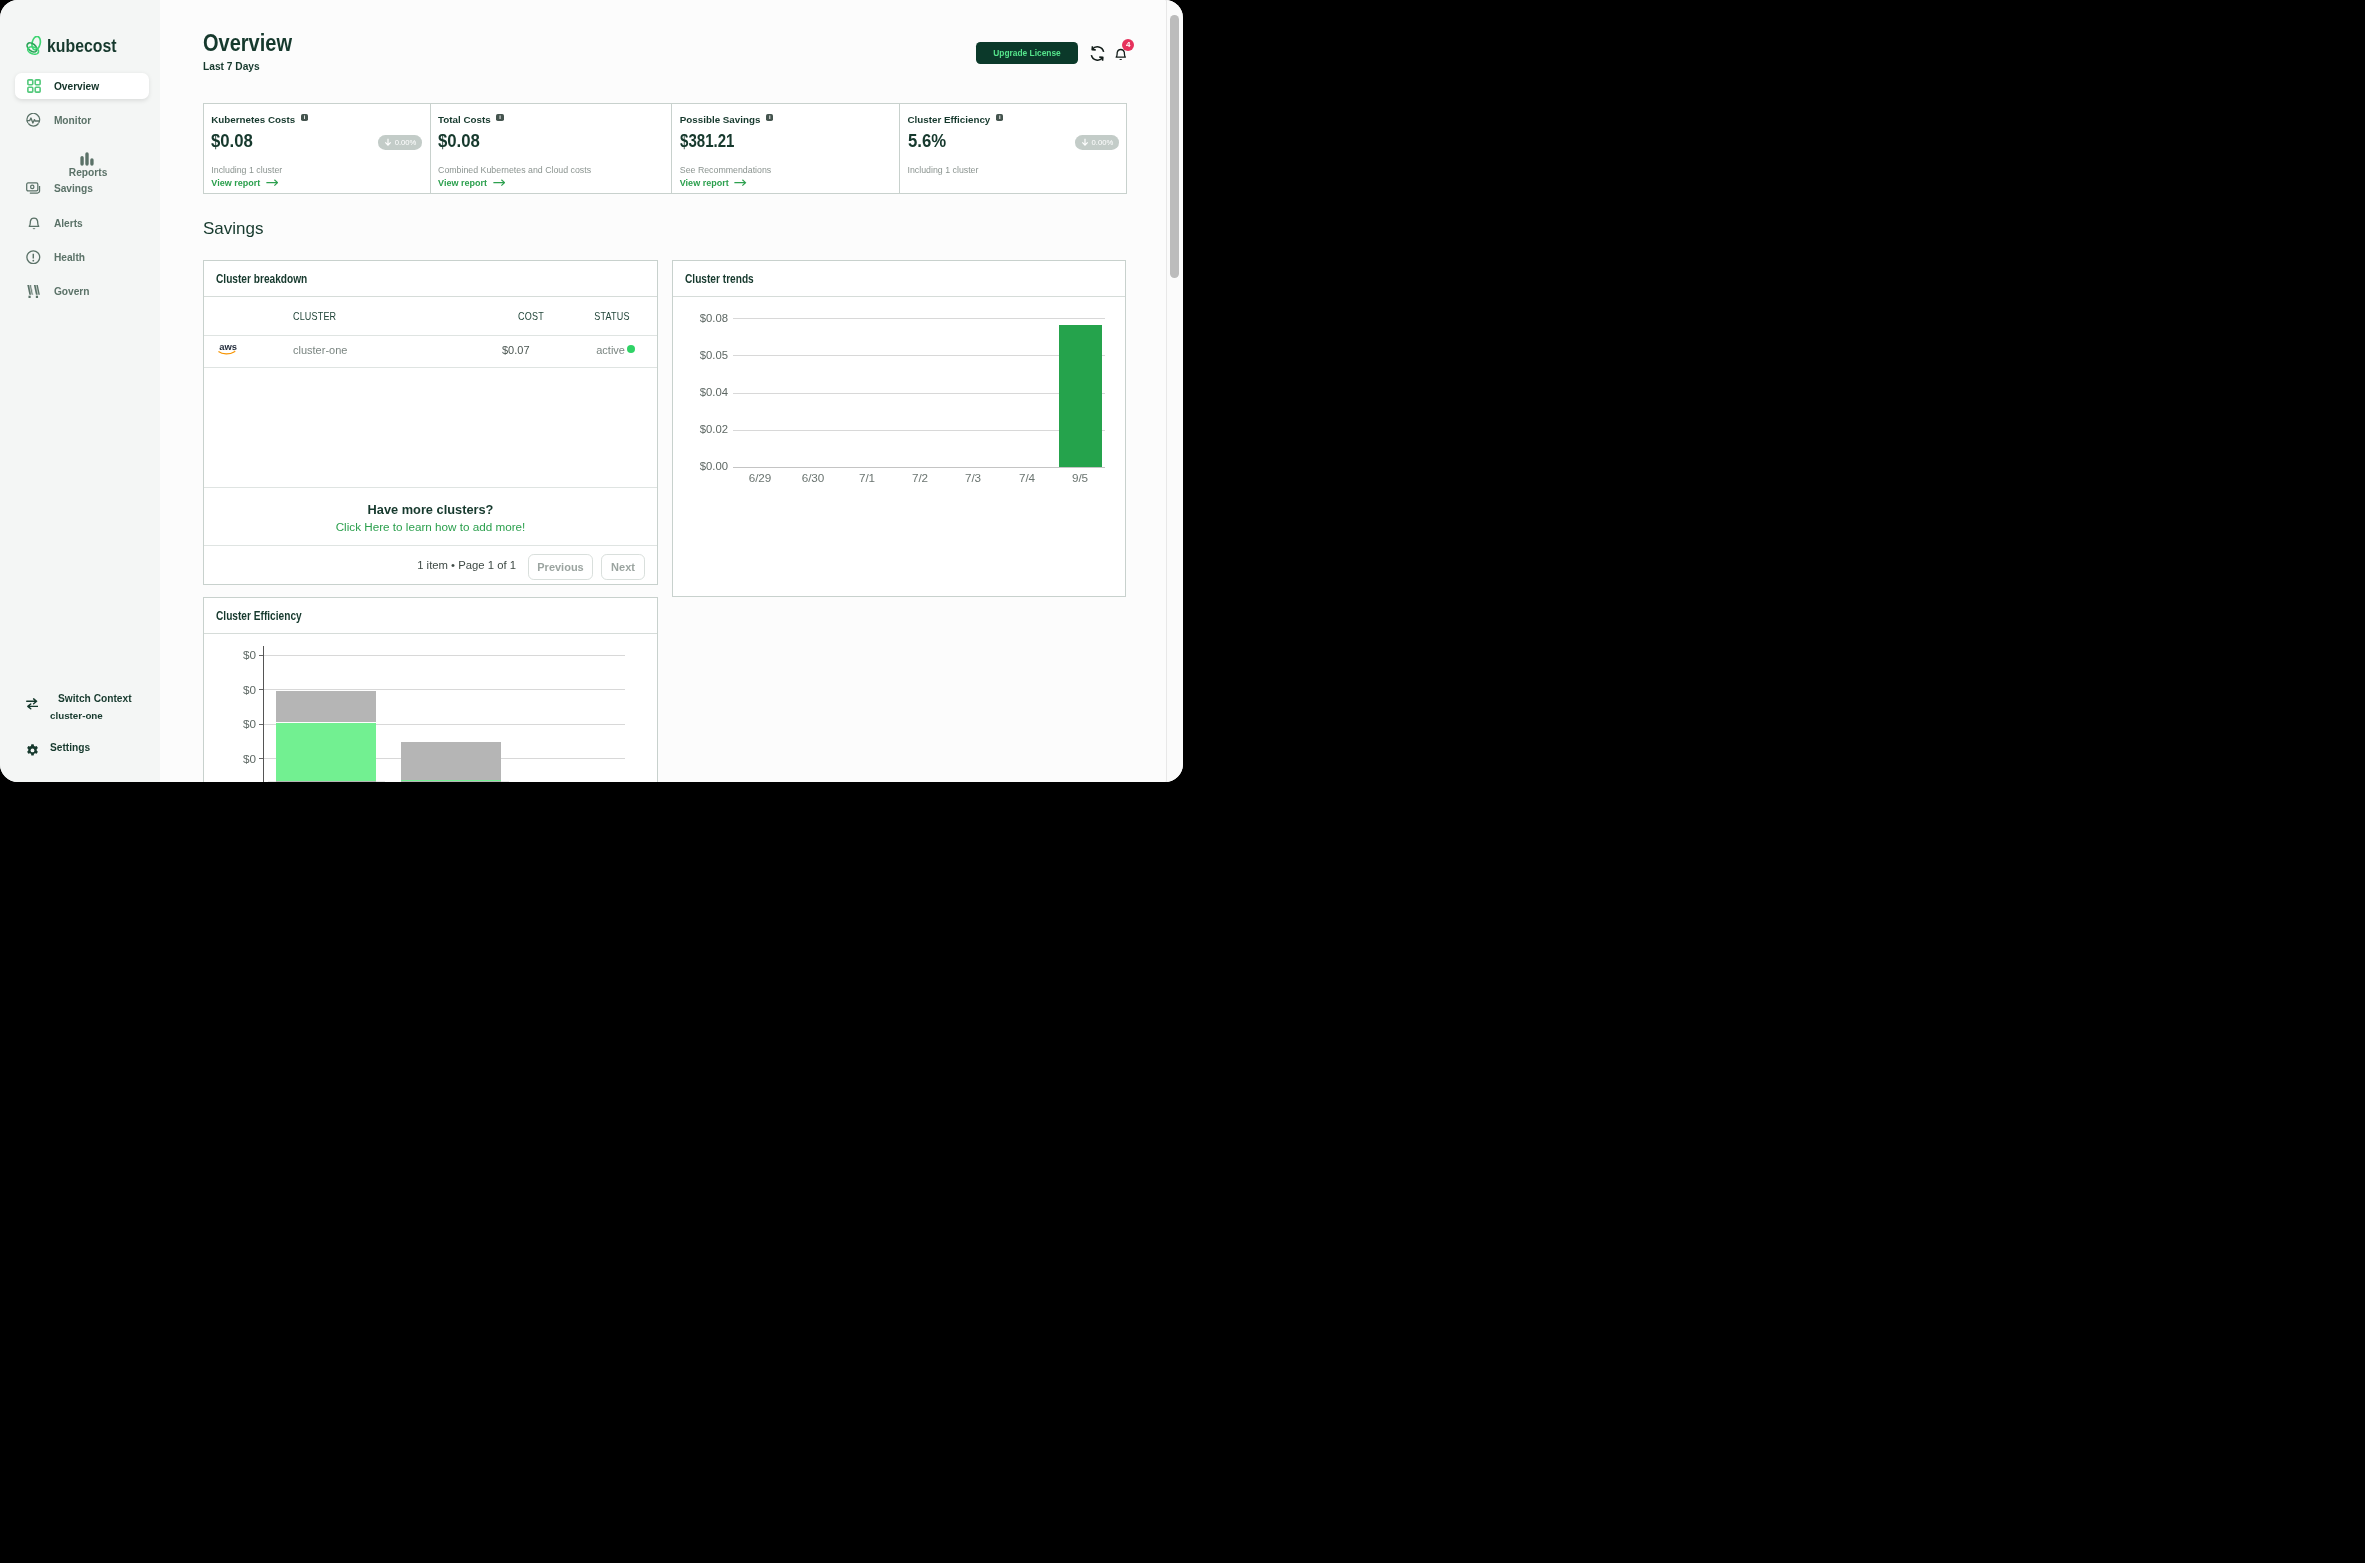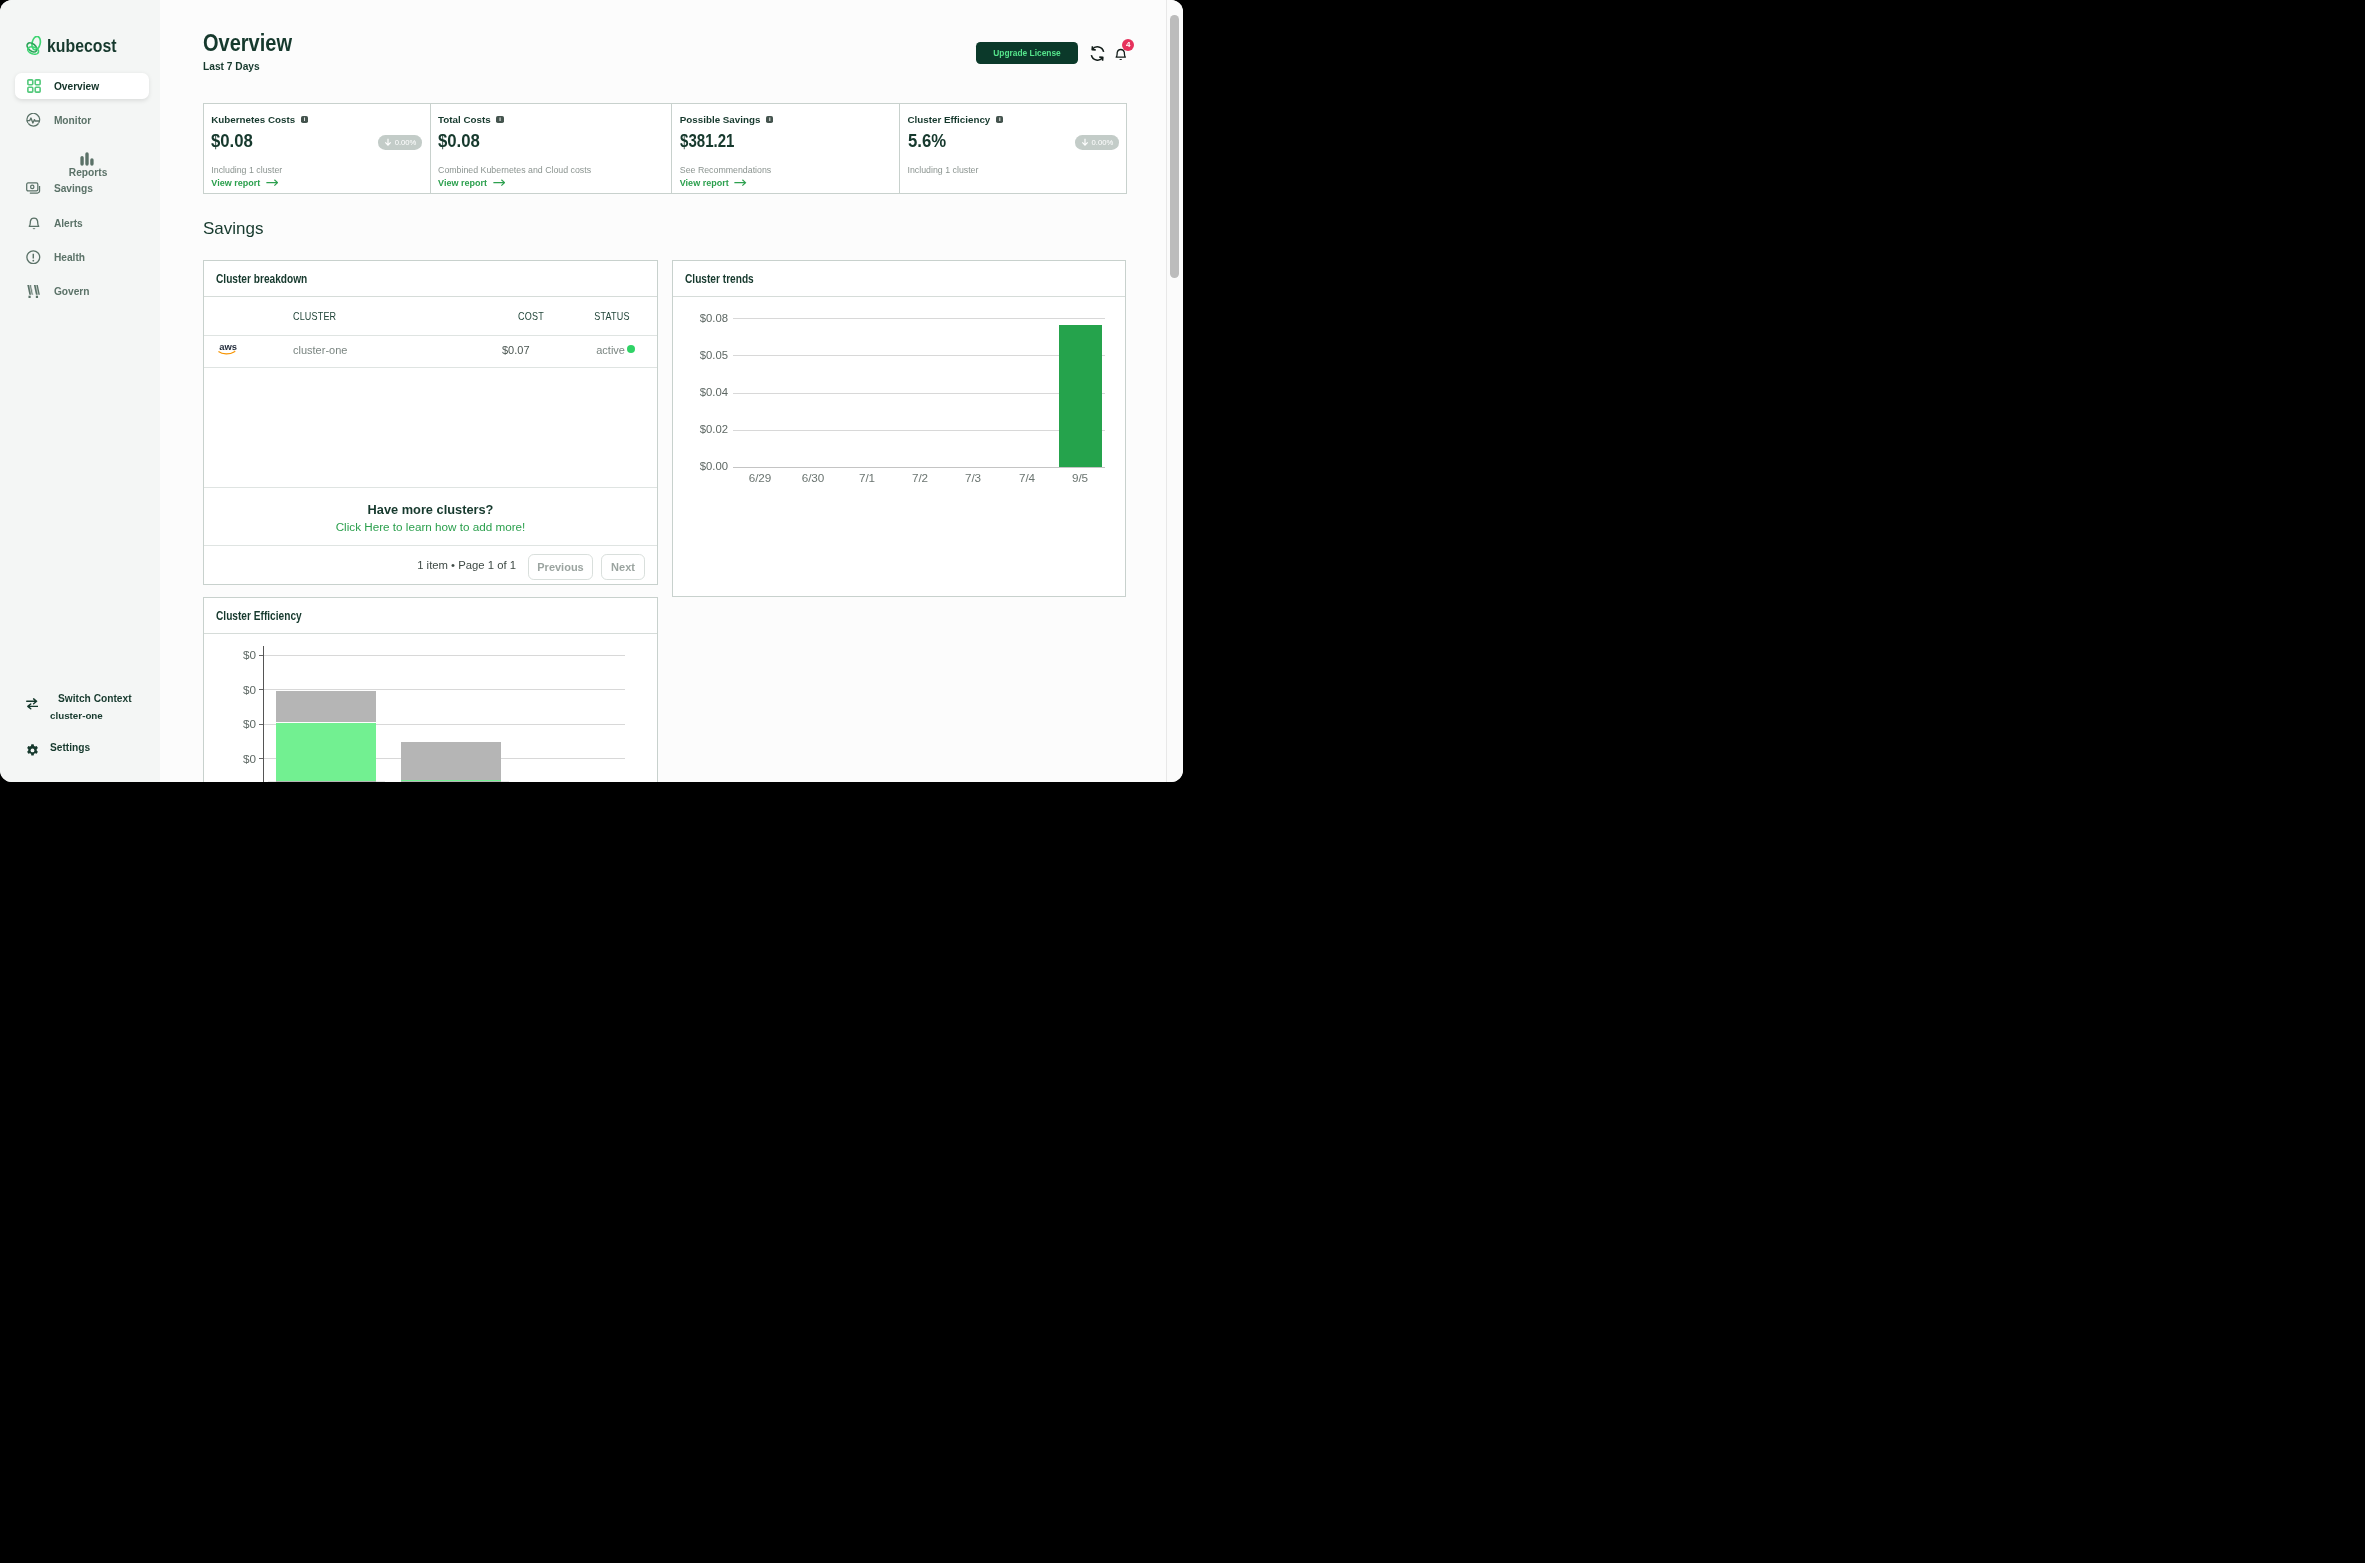--- a/index.html
+++ b/index.html
@@ -1,37 +1,37 @@
 <!DOCTYPE html>
 <html style="font-size:11.7px"><head>
 <meta charset="utf-8">
 <style>
 * { margin:0; padding:0; box-sizing:border-box; }
 html,body { width:1183px; height:782px; background:#000; font-family:"Liberation Sans", sans-serif; }
-.page { position:absolute; left:0; top:0; width:1183px; height:782px; background:#fcfcfc; border-radius:12px; overflow:hidden; }
+.page { position:absolute; left:0; top:0; width:1183px; height:782px; background:#fcfcfc; border-radius:18px; overflow:hidden; }
 .abs { position:absolute; }
 
 .sidebar { position:absolute; left:0; top:0; width:160px; height:100%; background:#f4f6f5; }
 .logo { position:absolute; left:26px; top:36px; display:flex; align-items:center; }
 .logo-text { display:inline-block; font-size:18px; font-weight:bold; color:#16392d; margin-left:5.1px; transform:scaleX(0.88); transform-origin:left center; }
 .nav-item { position:absolute; left:14.6px; width:134px; height:26px; display:flex; align-items:center; border-radius:6.6px; }
 .nav-item .nicon { width:14.6px; height:14.6px; margin-left:11.7px; flex:none; display:flex; align-items:center; justify-content:center; }
 .nav-item .nlabel { margin-left:13px; font-size:10.2px; font-weight:bold; color:#5b7268; }
 .nav-item.active { background:#fff; box-shadow:0 1.5px 4.4px rgba(0,0,0,0.10); }
 .nav-item.active .nlabel { color:#123227; }
 
 h1.title { position:absolute; left:203px; top:32px; font-size:23px; font-weight:bold; color:#16392d; line-height:1; transform:scaleX(0.87); transform-origin:left top; }
 .subtitle { position:absolute; left:203px; top:61px; font-size:10.2px; font-weight:bold; color:#16392d; }
 .upgrade { position:absolute; left:976px; top:42px; width:102px; height:22px; background:#0b392a; border-radius:4.4px; color:#55e38b; font-size:8.4px; font-weight:bold; display:flex; align-items:center; justify-content:center; }
 
 .cards { position:absolute; left:203px; top:103px; width:924px; height:91px; display:flex; border:0.7px solid #c8d1cd; background:#fff; }
 .card { position:relative; border-right:0.7px solid #c8d1cd; }
 .card.c1{width:227px;} .card.c2{width:242px;} .card.c3{width:228px;} .card.c4{width:226px;}
 .card:last-child { border-right:none; }
-.card .ct { position:absolute; left:7.3px; top:9.5px; font-size:9.8px; font-weight:bold; color:#16392d; display:flex; align-items:center; }
+.card .ct { position:absolute; left:7.3px; top:9.5px; font-size:9.8px; font-weight:bold; color:#16392d; display:flex; align-items:flex-start; }
 .iinfo { display:inline-block; width:7.3px; height:7.3px; background:#44544e; border-radius:1.8px; margin-left:5.8px; position:relative; top:0.4px; }
 .iinfo:after { content:"i"; position:absolute; left:0; top:0; width:7.3px; height:7.3px; color:#fff; font-size:5.8px; font-weight:bold; text-align:center; line-height:7.7px; }
 .card .cv { position:absolute; left:7.3px; top:28px; font-size:18.6px; font-weight:bold; color:#16392d; line-height:1; transform:scaleX(0.9); transform-origin:left top; }
 .pill { position:absolute; top:31px; width:44px; height:14.6px; border-radius:7.3px; background:#c3ccc8; color:#fff; font-size:7.7px; display:flex; align-items:center; justify-content:center; padding:0; }
 .pill svg { margin-right:2.2px; }
 .card .cd { position:absolute; left:7.3px; top:61px; font-size:8.8px; color:#8b9490;text-align:right; }
 .vr { position:absolute; left:7.3px; top:74px; font-size:9px; font-weight:bold; color:#2ca04e; display:flex; align-items:center; }
 .vr svg { margin-left:5.8px; }
 
 h2.clusters { position:absolute; left:203px; top:220px; font-size:17px; font-weight:normal; color:#16392d; line-height:1; }

